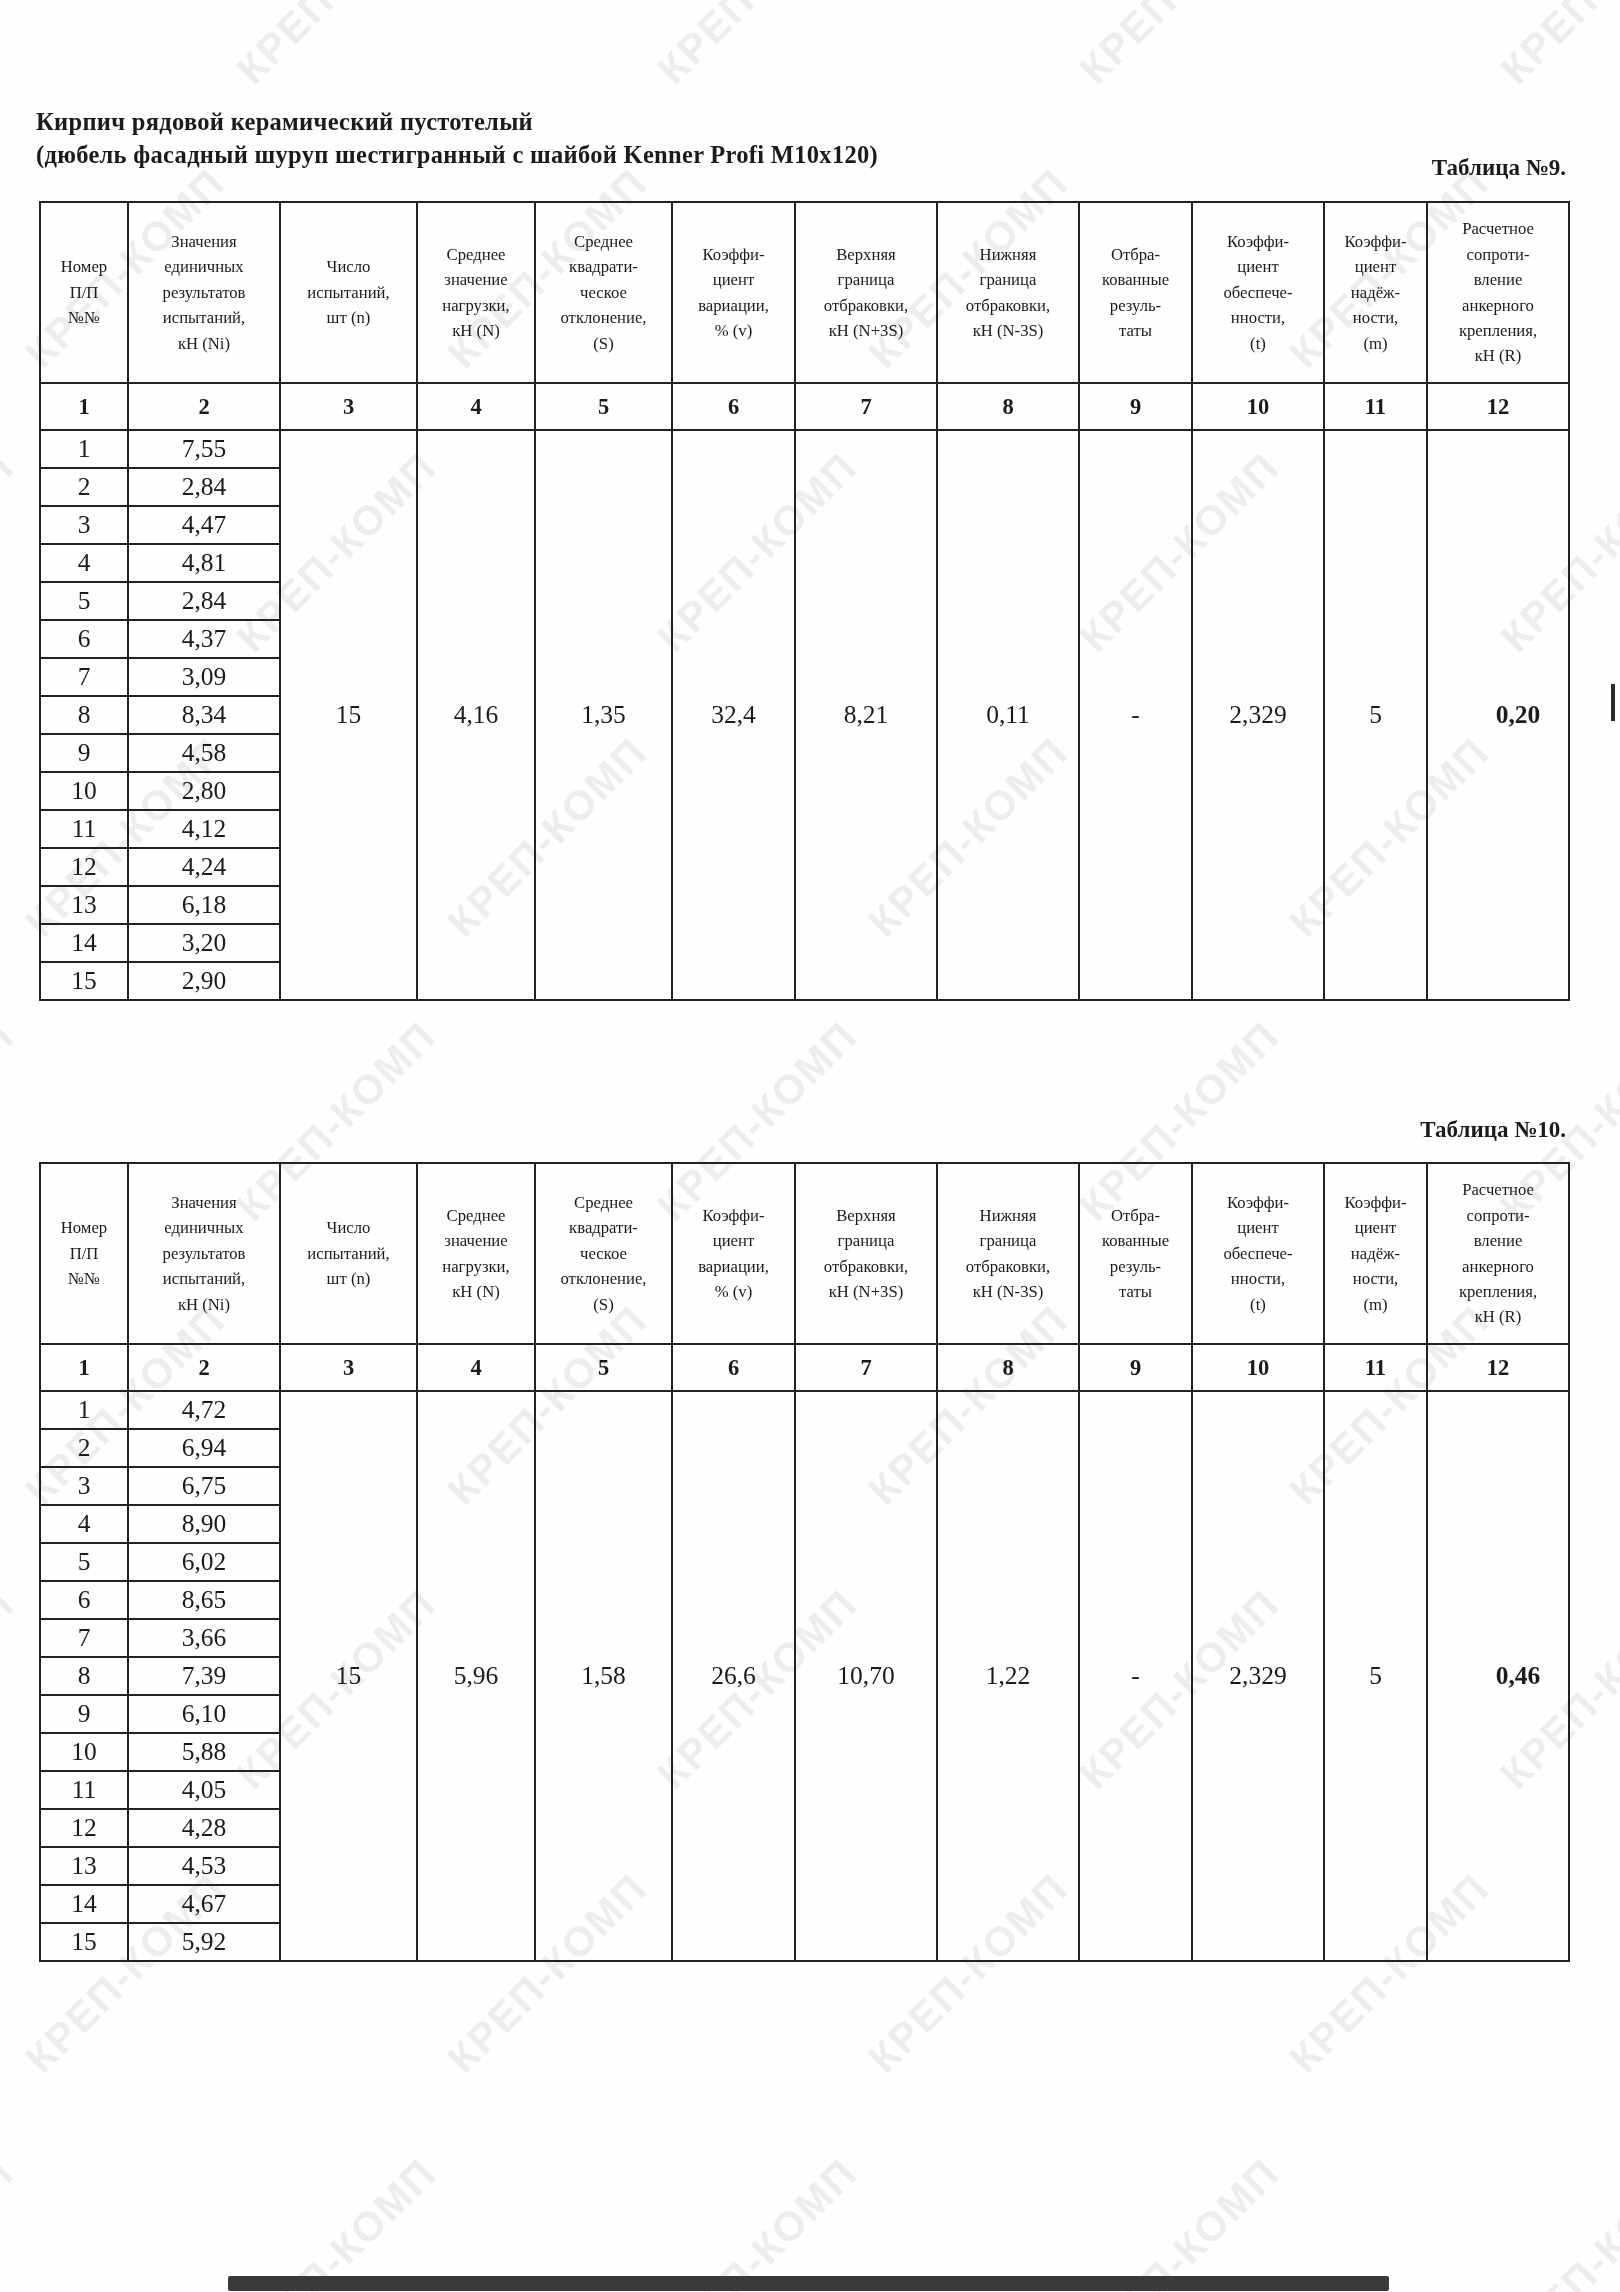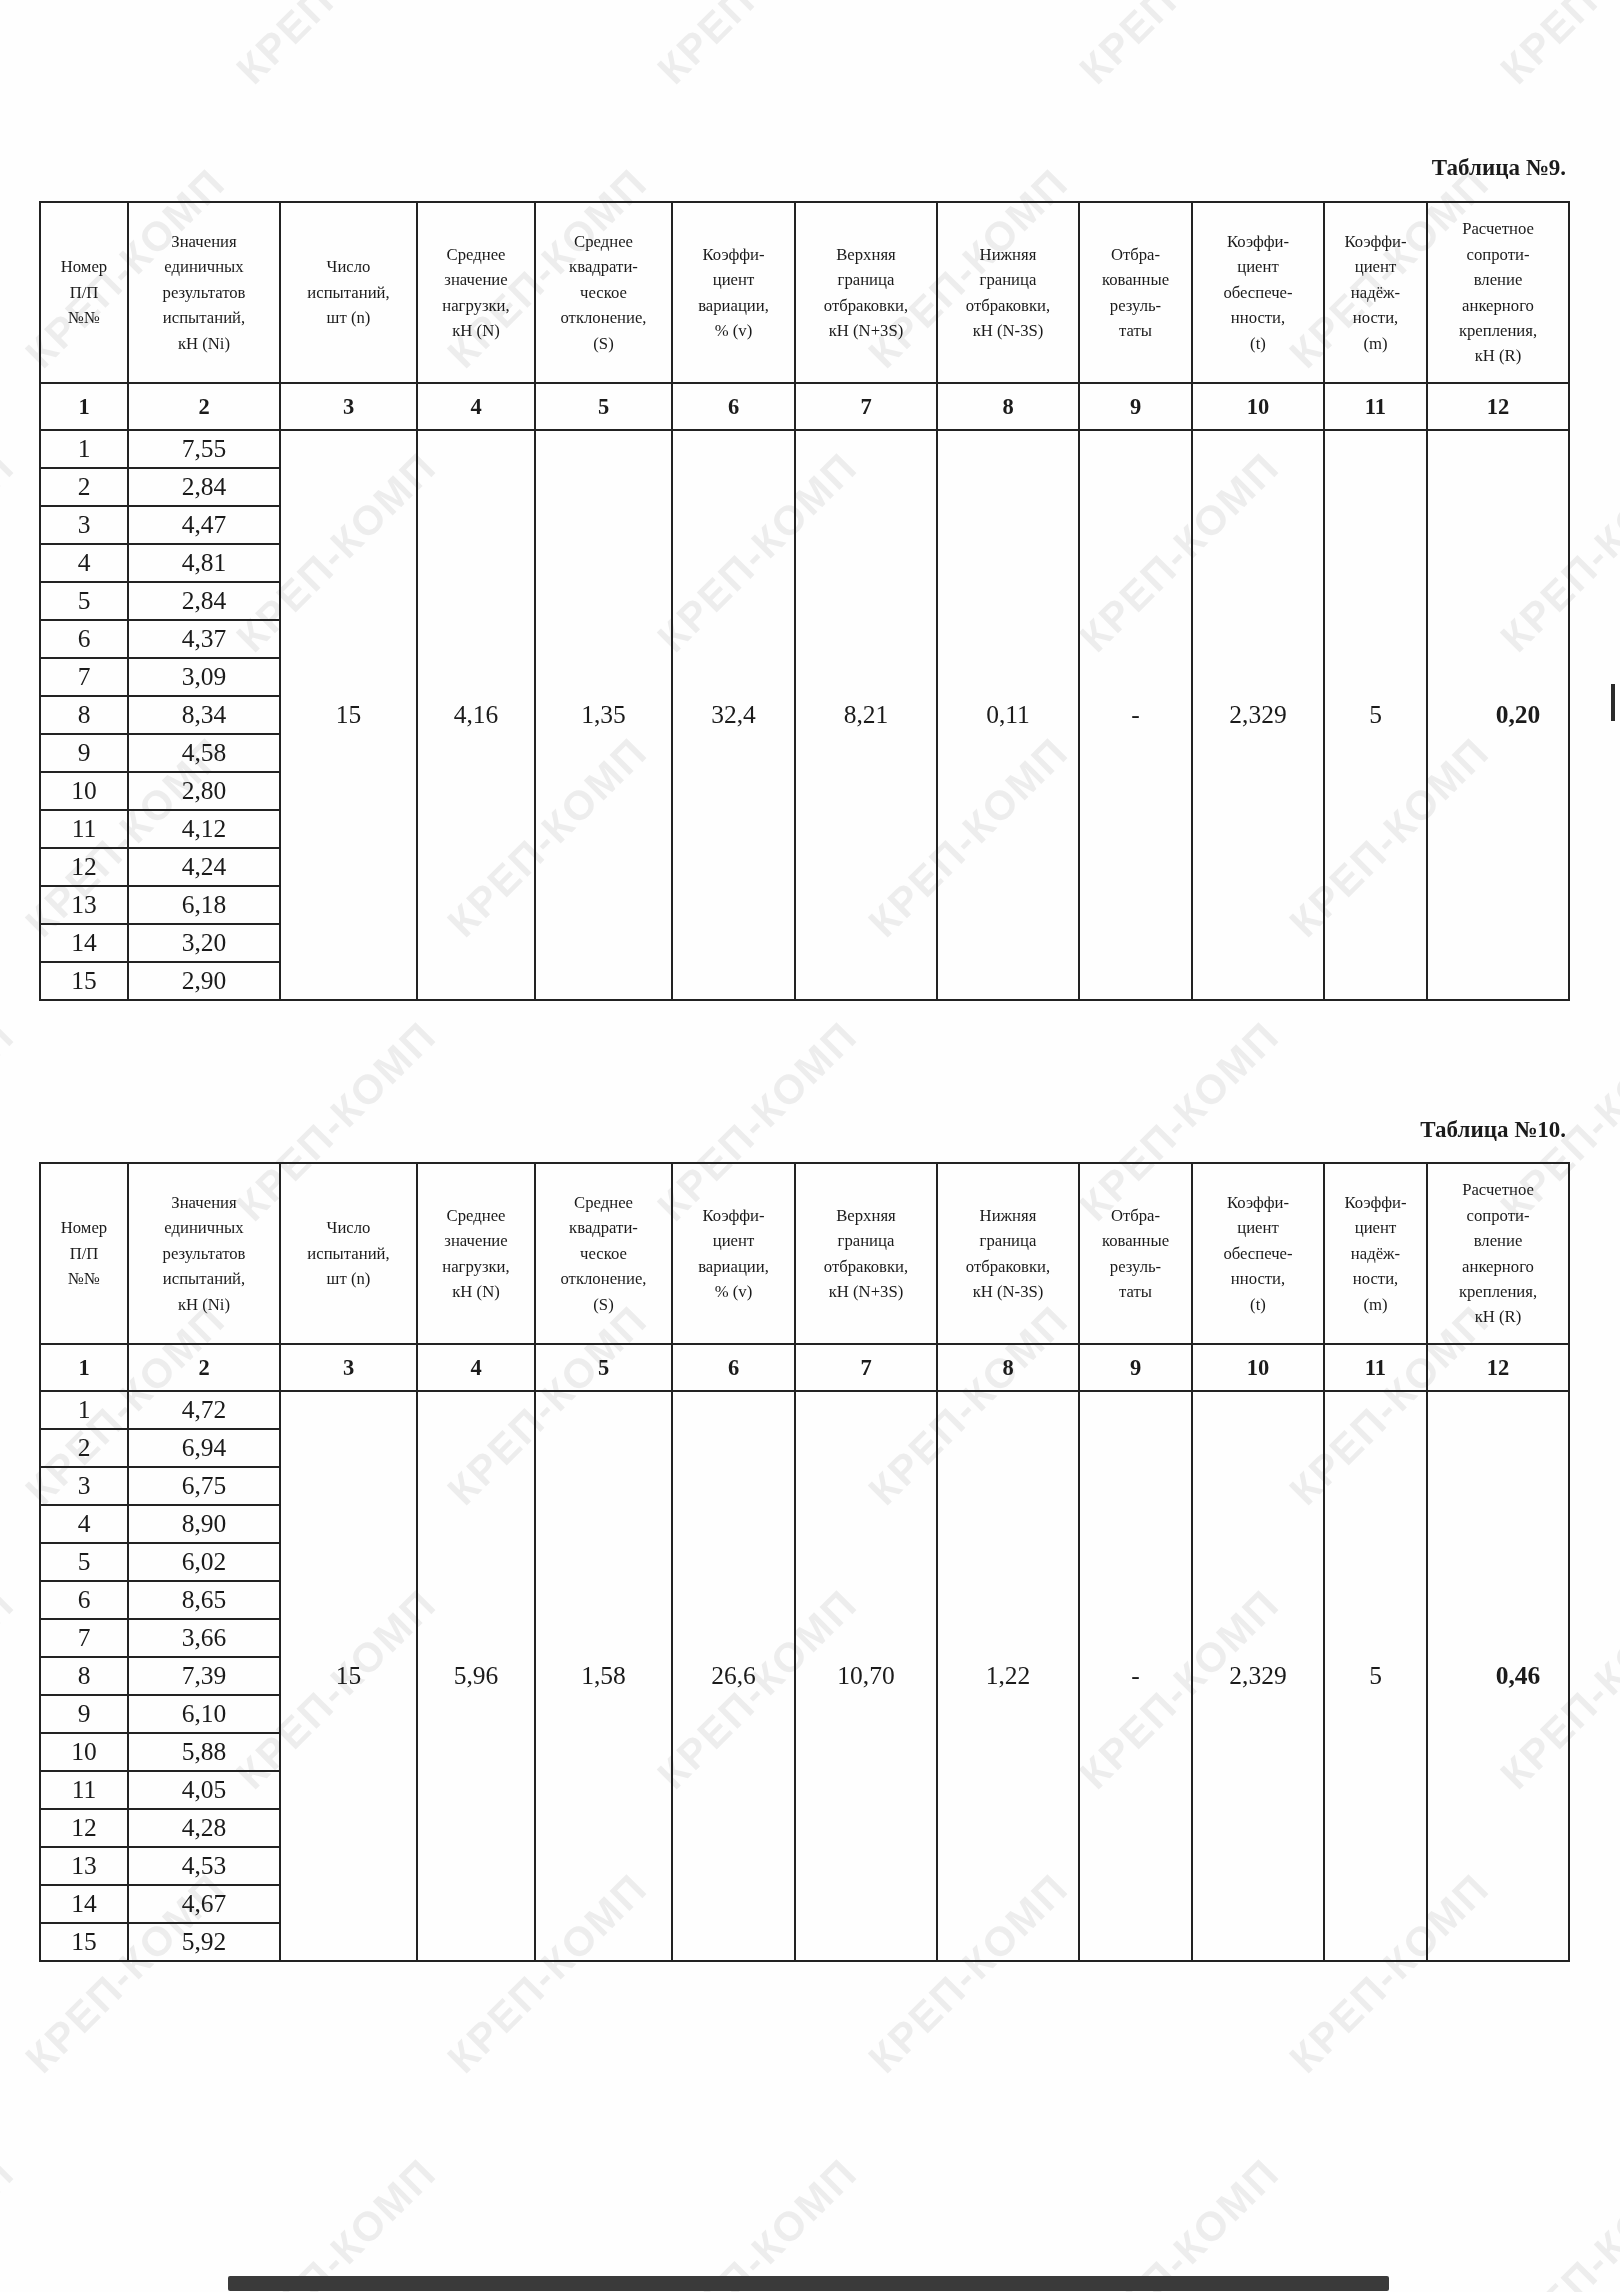--- a/index.html
+++ b/index.html
@@ -152,20 +152,24 @@
       <span class="wm" style="left: 417px; top: 1950px;">КРЕП-КОМП</span>
       <span class="wm" style="left: 838px; top: 1950px;">КРЕП-КОМП</span>
       <span class="wm" style="left: 1259px; top: 1950px;">КРЕП-КОМП</span>
       <span class="wm" style="left: -216px; top: 2235px;">КРЕП-КОМП</span>
       <span class="wm" style="left: 206px; top: 2235px;">КРЕП-КОМП</span>
       <span class="wm" style="left: 627px; top: 2235px;">КРЕП-КОМП</span>
       <span class="wm" style="left: 1049px; top: 2235px;">КРЕП-КОМП</span>
       <span class="wm" style="left: 1470px; top: 2235px;">КРЕП-КОМП</span>
     </div>
 
+  <div class="doc-title" style="top:106px">
+    <div>Кирпич рядовой керамический пустотелый</div>
+    <div>(дюбель фасадный шуруп шестигранный с шайбой Kenner Profi M10x120)</div>
+  </div>
   <div class="table-label" style="top:155px">Таблица №9.</div>
 
   <table class="data-table" style="top:201px">
     <colgroup>
       <col style="width:88px">
         <col style="width:152px">
         <col style="width:137px">
         <col style="width:118px">
       <col style="width:137px">
         <col style="width:123px">

